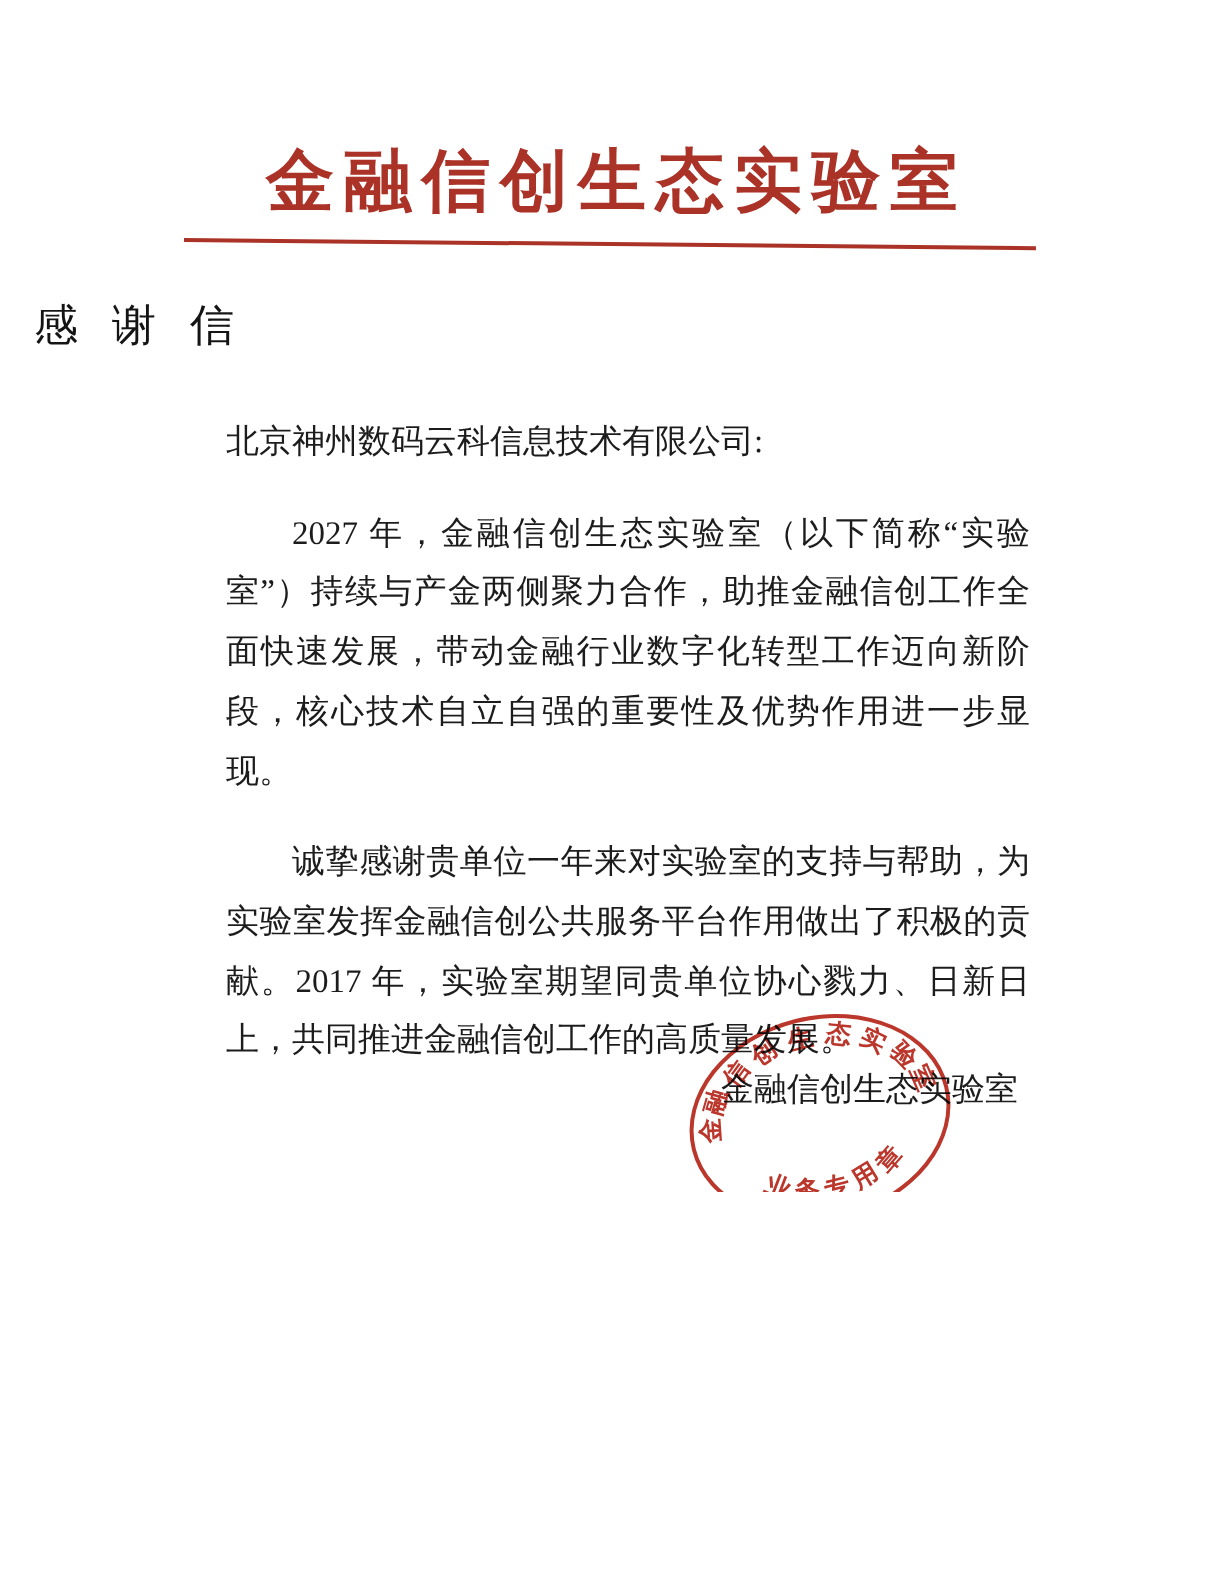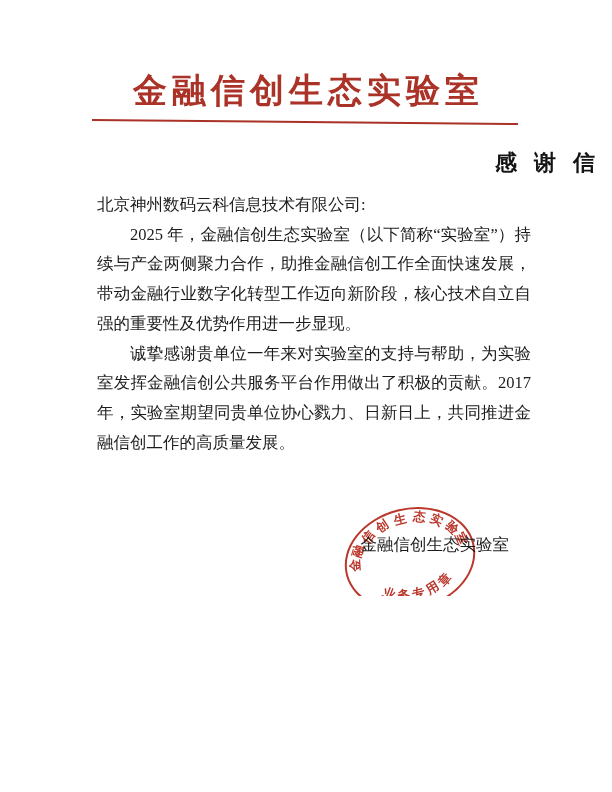--- a/index.html
+++ b/index.html
@@ -23,33 +23,33 @@
   .header-rule{
     position:absolute;left:92px;top:119px;
     width:426px;height:2px;
     background:#aa3227;
     transform:rotate(0.55deg);
     transform-origin:0 0;
   }
   
   .letter-title{
     position:absolute;top:148px;left:0;width:612px;
-    text-align:right;
-    font-size:22px;font-weight:bold;
+    text-align:left;
+    font-size:22px;font-weight:normal;
     letter-spacing:17px;text-indent:17px;
     color:#141414;
   }
   
   .body{
     position:absolute;left:97px;top:190px;width:434px;
     font-size:16.5px;line-height:29.7px;
     text-align:justify;
     color:#1c1c1c;
   }
-  .body p{margin:0;}
+  .body p{margin:16px;}
   .para{text-indent:33px;}
   
   .signature{
     position:absolute;top:530px;right:103px;
     text-align:right;
     font-size:16.5px;line-height:29.8px;
     color:#1c1c1c;
     z-index:2;
   }
   
@@ -77,21 +77,21 @@
 <div class="page">
 
   <div class="org-title" style="color: rgb(170, 50, 39);">金融信创生态实验室</div>
 
   <div class="header-rule" style="background: rgb(170, 50, 39);"></div>
 
   <div class="letter-title">感谢信</div>
 
   <div class="body">
     <p class="salutation">北京神州数码云科信息技术有限公司:</p>
-    <p class="para">2025 年，金融信创生态实验室（以下简称“实验室”）持续与产金两侧聚力合作，助推金融信创工作全面快速发展，带动金融行业数字化转型工作迈向新阶段，核心技术自立自强的重要性及优势作用进一步显现。</p>
+    <p class="para">2027 年，金融信创生态实验室（以下简称“实验室”）持续与产金两侧聚力合作，助推金融信创工作全面快速发展，带动金融行业数字化转型工作迈向新阶段，核心技术自立自强的重要性及优势作用进一步显现。</p>
     <p class="para">诚挚感谢贵单位一年来对实验室的支持与帮助，为实验室发挥金融信创公共服务平台作用做出了积极的贡献。2017 年，实验室期望同贵单位协心戮力、日新日上，共同推进金融信创工作的高质量发展。</p>
   </div>
 
   <div class="signature">
     <div>金融信创生态实验室</div>
   </div>
 
   <div class="seal" style="border-color: rgb(187, 55, 44);">
       <span class="seal-ch" style="left: 9.83557px; top: 42.0541px; transform: translate(-50%, -50%) rotate(-80deg); color: rgb(187, 55, 44);">金</span>
       <span class="seal-ch" style="left: 16.3686px; top: 29px; transform: translate(-50%, -50%) rotate(-60deg); color: rgb(187, 55, 44);">融</span>

